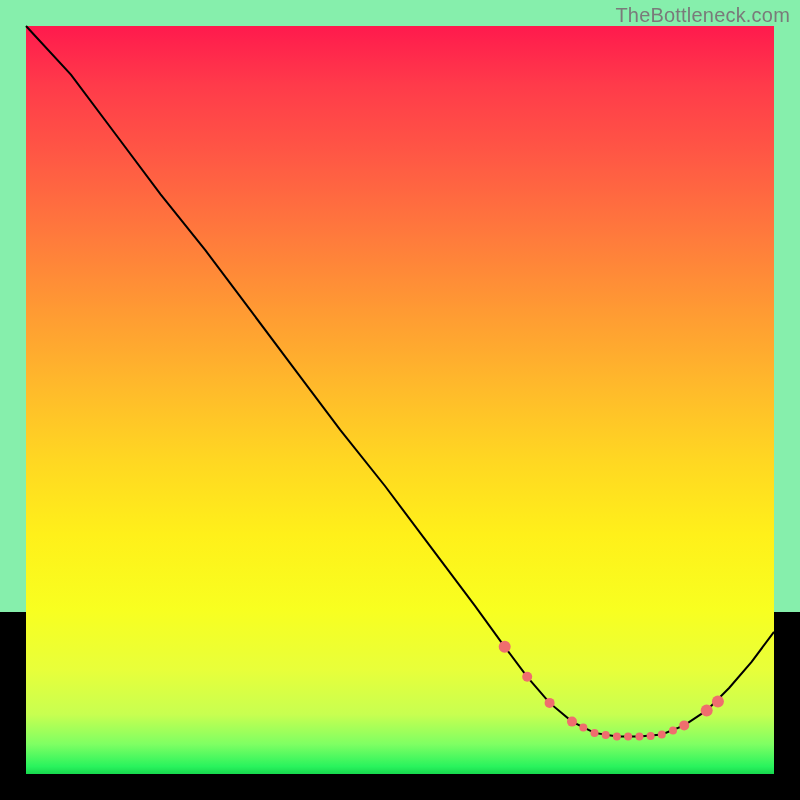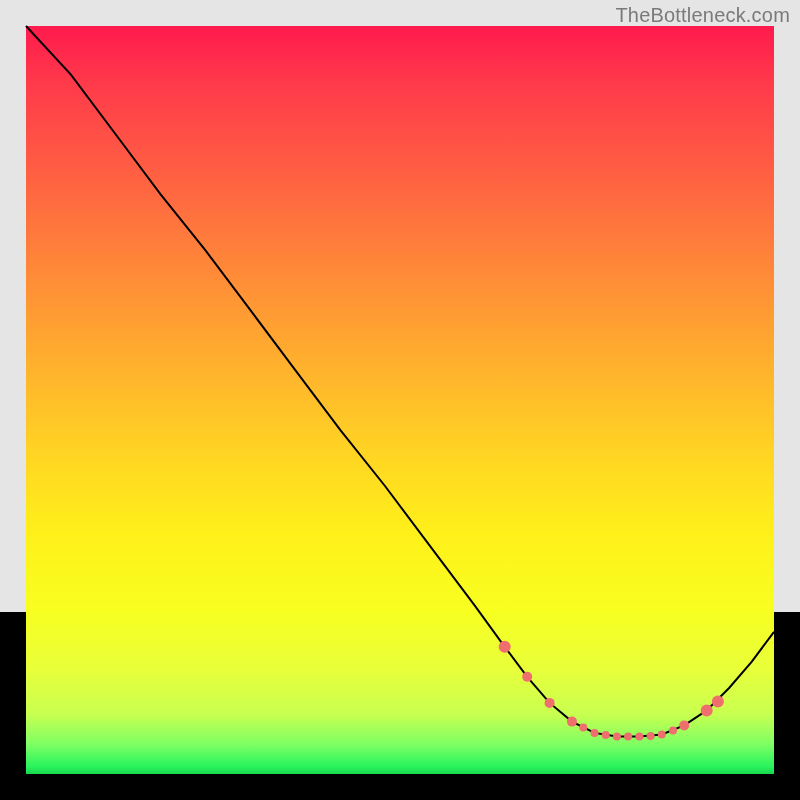--- a/index.html
+++ b/index.html
@@ -1,21 +1,21 @@
 <!DOCTYPE html>
 <html><head>
 <meta charset="utf-8">
 <style>
   * { margin: 0; padding: 0; box-sizing: border-box; }
   html, body { width: 800px; height: 800px; background: #000; overflow: hidden; }
   .stage {
     position: relative;
     width: 800px;
     height: 612px;
-    background: #e5e5e5;
+    background: #86efac;
   }
   .plot-area {
     position: absolute;
     left: 26px;
     top: 26px;
     width: 748px;
     height: 748px;
     background: linear-gradient(to bottom,
       #ff1a4d 0%,
       #ff3b4a 8%,

